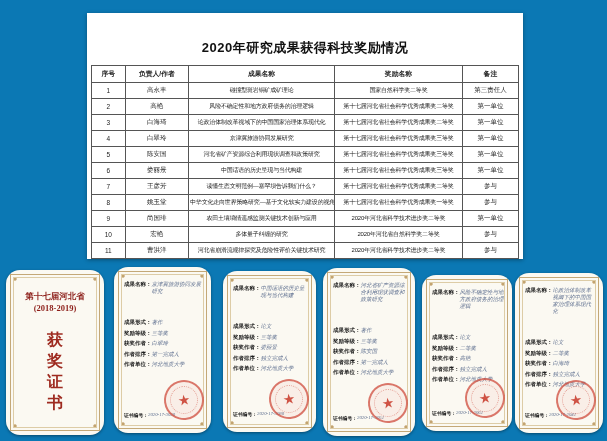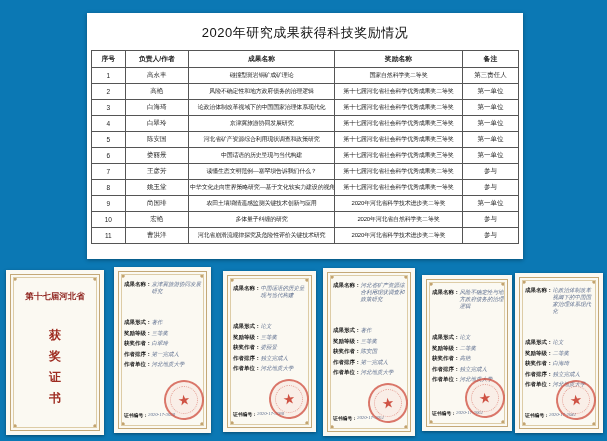--- a/index.html
+++ b/index.html
@@ -7,21 +7,21 @@
     width:607px;height:441px;position:relative;overflow:hidden;
     background:#0b78b4;
     font-family:"Liberation Sans", sans-serif;
   }
   
   .doc{
     position:absolute;left:87px;top:13px;width:436px;height:246px;
     background:#ffffff;box-shadow:0 1px 4px rgba(0,0,0,.35);
   }
   .doc-title{
-    margin-top:11px;text-align:center;font-size:13px;font-weight:normal;color:#111;
+    margin-top:26px;text-align:center;font-size:13px;font-weight:bold;color:#111;
     letter-spacing:.5px;
   }
   table.awards{
     border-collapse:collapse;margin:8px auto 0;width:428px;table-layout:fixed;
     font-size:6.5px;color:#222;
   }
   table.awards th,table.awards td{
     border:1px solid #555;text-align:center;vertical-align:middle;
     padding:0 1px;height:15px;overflow:hidden;white-space:nowrap;
   }
@@ -31,20 +31,21 @@
   .col-work{width:143px;}
   .col-award{width:125px;}
   .col-note{width:55px;}
   td.cell-work{font-size:6px;letter-spacing:-.2px;}
   td.cell-award{font-size:6px;letter-spacing:-.2px;}
 
   
   .cert{
     position:absolute;background:#fbf9f2;
     box-shadow:0 1px 3px rgba(0,0,0,.4);
+    border-radius:14px;
   }
   .cert-frame{
     position:absolute;inset:4px;border:1px solid #c4a877;
     background-image:
       radial-gradient(circle at 4px 4px, #c3a36f 1.2px, transparent 2.2px),
       radial-gradient(circle at calc(100% - 4px) 4px, #c3a36f 1.2px, transparent 2.2px),
       radial-gradient(circle at 4px calc(100% - 4px), #c3a36f 1.2px, transparent 2.2px),
       radial-gradient(circle at calc(100% - 4px) calc(100% - 4px), #c3a36f 1.2px, transparent 2.2px);
   }
   .cert-frame::before{
@@ -57,22 +58,22 @@
   .cpos5{left:422px;top:275px;width:90px;height:156px;}
   .cpos6{left:515px;top:273px;width:88px;height:160px;}
 
   
   .cover-title{
     position:relative;margin-top:20px;text-align:center;
     color:#8d1f1a;font-weight:bold;font-size:8.5px;line-height:12px;
     font-family:"Liberation Serif", serif;
   }
   .cover-big{
-    position:relative;width:1.15em;margin:23px auto 0;
-    font-size:12px;line-height:21px;word-break:break-all;text-align:center;
+    position:relative;width:1.15em;margin:15px auto 0;
+    font-size:16px;line-height:21px;word-break:break-all;text-align:center;
     color:#9e2b20;font-weight:bold;font-family:"DejaVu Serif", serif;
   }
 
   
   .cert-fields{
     position:absolute;left:10px;right:8px;top:14px;font-size:5.5px;line-height:7px;color:#222;
   }
   .f-row{display:flex;margin-bottom:3.5px;}
   .f-label{white-space:nowrap;color:#1c1c1c;font-weight:bold;}
   .f-value{flex:1;color:#5f7090;font-family:"Liberation Serif", serif;font-style:italic;}
@@ -194,20 +195,21 @@
       </tbody>
   </table>
 </div>
 
 <div>
 
   <div class="cert cpos1">
     <div class="cert-frame"></div>
     <div class="cover-title">
       <div>第十七届河北省</div>
+      <div>(2018-2019)</div>
     </div>
     <div class="cover-big">获奖证书</div>
   </div>
 <div class="cert cpos2">
     <div class="cert-frame"></div>
     <div class="cert-fields">
       <div class="f-row f-name">
         <span class="f-label">成果名称：</span>
         <span class="f-value">京津冀旅游协同发展研究</span>
       </div>

